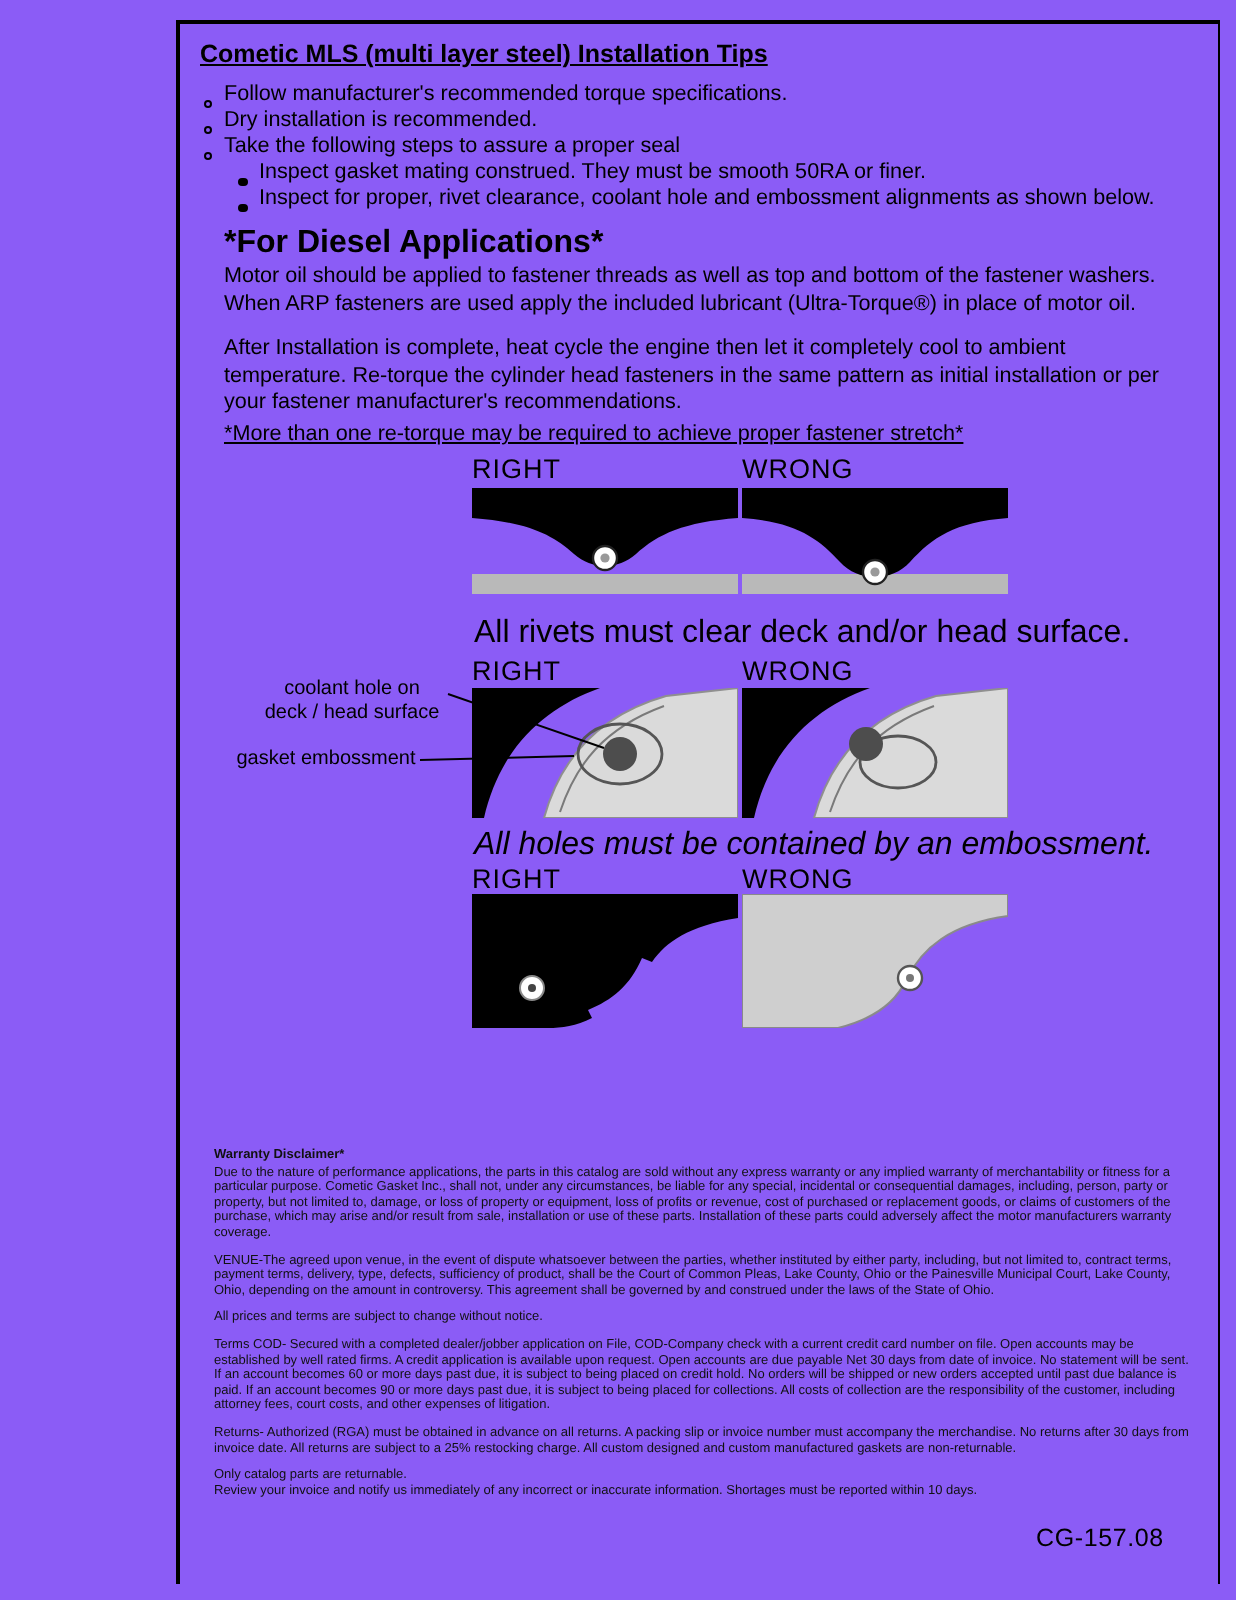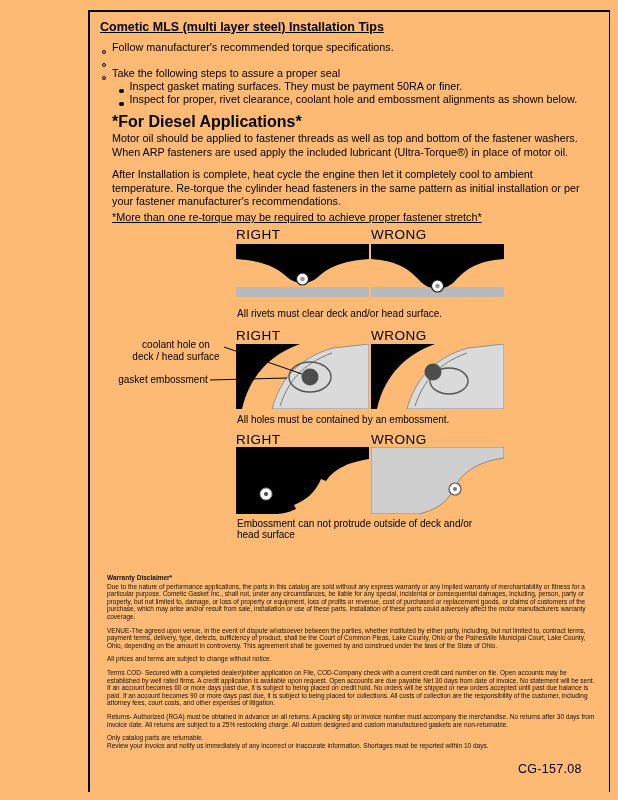--- a/index.html
+++ b/index.html
@@ -2,21 +2,21 @@
 <html><head>
 <meta charset="utf-8">
 <style>
   * { margin:0; padding:0; box-sizing:border-box; }
   html,body { background:#ffffff; }
   body {
     width:618px; height:800px; position:relative; overflow:hidden;
     font-family:"Liberation Sans", sans-serif; color:#000;
   }
   .abs { position:absolute; }
-  .page { position:absolute; inset:0; background:#fdba74; }
+  .page { position:absolute; inset:0; background:#8b5cf6; }
 
   .frame {
     position:absolute; left:88px; top:10px; width:522px; height:782px;
     border-top:2px solid #000; border-left:2px solid #000; border-right:1px solid #000;
   }
 
   .title {
     font-size:12.5px; font-weight:bold; text-decoration:underline; white-space:nowrap;
   }
 
@@ -31,21 +31,21 @@
     width:4.5px; height:4.5px; background:#000; border-radius:50%;
     display:inline-block; margin-right:6px; flex:0 0 auto;
   }
 
   .heading { font-size:16px; font-weight:bold; }
   .body { font-size:10.8px; line-height:13.5px; }
 
   .dg-header { font-size:13.5px; text-align:left; letter-spacing:0.5px; }
   .panel { position:absolute; }
   .panel svg { display:block; width:100%; height:100%; }
-  .caption { font-size:10px; }
+  .caption { font-size:16px; }
   .callout { font-size:10px; line-height:11.5px; text-align:center; }
   .callout-lines { position:absolute; left:0; top:0; width:618px; height:800px; pointer-events:none; }
 
   .legal { font-size:6.5px; line-height:7.6px; color:#111; }
   .legal-heading { font-weight:bold; margin-bottom:1px; }
   .legal p { margin-bottom:6px; }
   .legal p.tight { margin-bottom:0; }
 
   .page-code { font-size:12.5px; letter-spacing:0.3px; }
 </style>
@@ -58,28 +58,29 @@
 
   <h1 class="title abs" style="left:100px;top:20px;">Cometic MLS (multi layer steel) Installation Tips</h1>
 
   <div class="tips abs" style="left:102px;top:41px;">
     <div class="tip">
       <span class="bullet-open"></span>
       <span>Follow manufacturer's recommended torque specifications.</span>
     </div>
     <div class="tip">
       <span class="bullet-open"></span>
+      <span>Dry installation is recommended.</span>
     </div>
     <div class="tip">
       <span class="bullet-open"></span>
       <span>Take the following steps to assure a proper seal</span>
     </div>
     <div class="tip sub">
       <span class="bullet-solid"></span>
-      <span>Inspect gasket mating surfaces.  They must be payment 50RA or finer.</span>
+      <span>Inspect gasket mating construed.  They must be smooth 50RA or finer.</span>
     </div>
     <div class="tip sub">
       <span class="bullet-solid"></span>
       <span>Inspect for proper, rivet clearance, coolant hole and embossment alignments as shown below.</span>
     </div>
   </div>
 
   <div class="heading abs" style="left:112px;top:113px;">*For Diesel Applications*</div>
   <p class="body abs" style="left:112px;top:132px;width:480px;">Motor oil should be applied to fastener threads as well as top and bottom of the fastener washers. When ARP fasteners are used apply the included lubricant (Ultra-Torque®) in place of motor oil.</p>
   <p class="body abs" style="left:112px;top:168px;width:480px;">After Installation is complete, heat cycle the engine then let it completely cool to ambient temperature. Re-torque the cylinder head fasteners in the same pattern as initial installation or per your fastener manufacturer's recommendations.</p>
@@ -128,40 +129,39 @@
   </div>
   <div class="panel" style="left:371px;top:344px;width:133px;height:65px;">
     <svg viewBox="0 0 133 65">
       <path d="M0,0 H64 C36,10 14,30 6,65 H0 Z" fill="#000"></path>
       <path d="M133,0 V65 H36 C44,36 62,14 97,4 L133,0 Z" fill="#dadada" stroke="#8f8f8f" stroke-width="1"></path>
       <path d="M44,62 C52,38 66,20 96,9" fill="none" stroke="#7a7a7a" stroke-width="1"></path>
       <ellipse cx="78" cy="37" rx="19" ry="13" fill="none" stroke="#555" stroke-width="1.4"></ellipse>
       <circle cx="62" cy="28" r="8.5" fill="#4d4d4d"></circle>
     </svg>
   </div>
-  <div class="caption abs" style="left:237px;top:414px;">All holes must be contained by an embossment.</div>
+  <div class="caption abs" style="left:237px;top:414px;font-style:italic;">All holes must be contained by an embossment.</div>
 
   <div class="dg-header abs" style="left:236px;top:432px;width:133px;">RIGHT</div>
   <div class="dg-header abs" style="left:371px;top:432px;width:133px;">WRONG</div>
 
   <div class="panel" style="left:236px;top:447px;width:133px;height:67px;">
     <svg viewBox="0 0 133 67">
       <path d="M0,0 H133 V12 C108,16 97,24 90,34 L85,32 C79,46 70,53 58,58 L60,62 C52,66 45,67 38,67 H0 Z" fill="#000"></path>
       <circle cx="30" cy="47" r="6" fill="#fff" stroke="#888" stroke-width="1"></circle>
       <circle cx="30" cy="47" r="2" fill="#444"></circle>
     </svg>
   </div>
   <div class="panel" style="left:371px;top:447px;width:133px;height:67px;">
     <svg viewBox="0 0 133 67">
       <path d="M0,0 H133 V11 C104,15 90,27 82,43 C76,56 64,63 48,67 H0 Z" fill="#cfcfcf" stroke="#8a8a8a" stroke-width="1"></path>
       <circle cx="84" cy="42" r="6" fill="#fff" stroke="#555" stroke-width="1.2"></circle>
       <circle cx="84" cy="42" r="2" fill="#777"></circle>
     </svg>
   </div>
-  <div class="caption abs" style="left:237px;top:518px;width:240px;">Embossment can not protrude outside of deck and/or head surface</div>
 
   <svg class="callout-lines" viewBox="0 0 618 800">
     <line x1="224" y1="347" x2="302" y2="374" stroke="#000" stroke-width="1"></line>
     <line x1="210" y1="380" x2="287" y2="378" stroke="#000" stroke-width="1"></line>
   </svg>
 
   <div class="legal abs" style="left:107px;top:574px;width:489px;">
     <div class="legal-heading">Warranty Disclaimer*</div>
     <p>Due to the nature of performance applications, the parts in this catalog are sold without any express warranty or any implied warranty of merchantability or fitness for a particular purpose.  Cometic Gasket Inc., shall not, under any circumstances, be liable for any special, incidental or consequential damages, including, person, party or property, but not limited to, damage, or loss of property or equipment, loss of profits or revenue, cost of purchased or replacement goods, or claims of customers of the purchase, which may arise and/or result from sale, installation or use of these parts.  Installation of these parts could adversely affect the motor manufacturers warranty coverage.</p>
     <p>VENUE-The agreed upon venue, in the event of dispute whatsoever between the parties, whether instituted by either party, including, but not limited to, contract terms, payment terms, delivery, type, defects, sufficiency of product, shall be the Court of Common Pleas, Lake County, Ohio or the Painesville Municipal Court, Lake County, Ohio, depending on the amount in controversy. This agreement shall be governed by and construed under the laws of the State of Ohio.</p>

